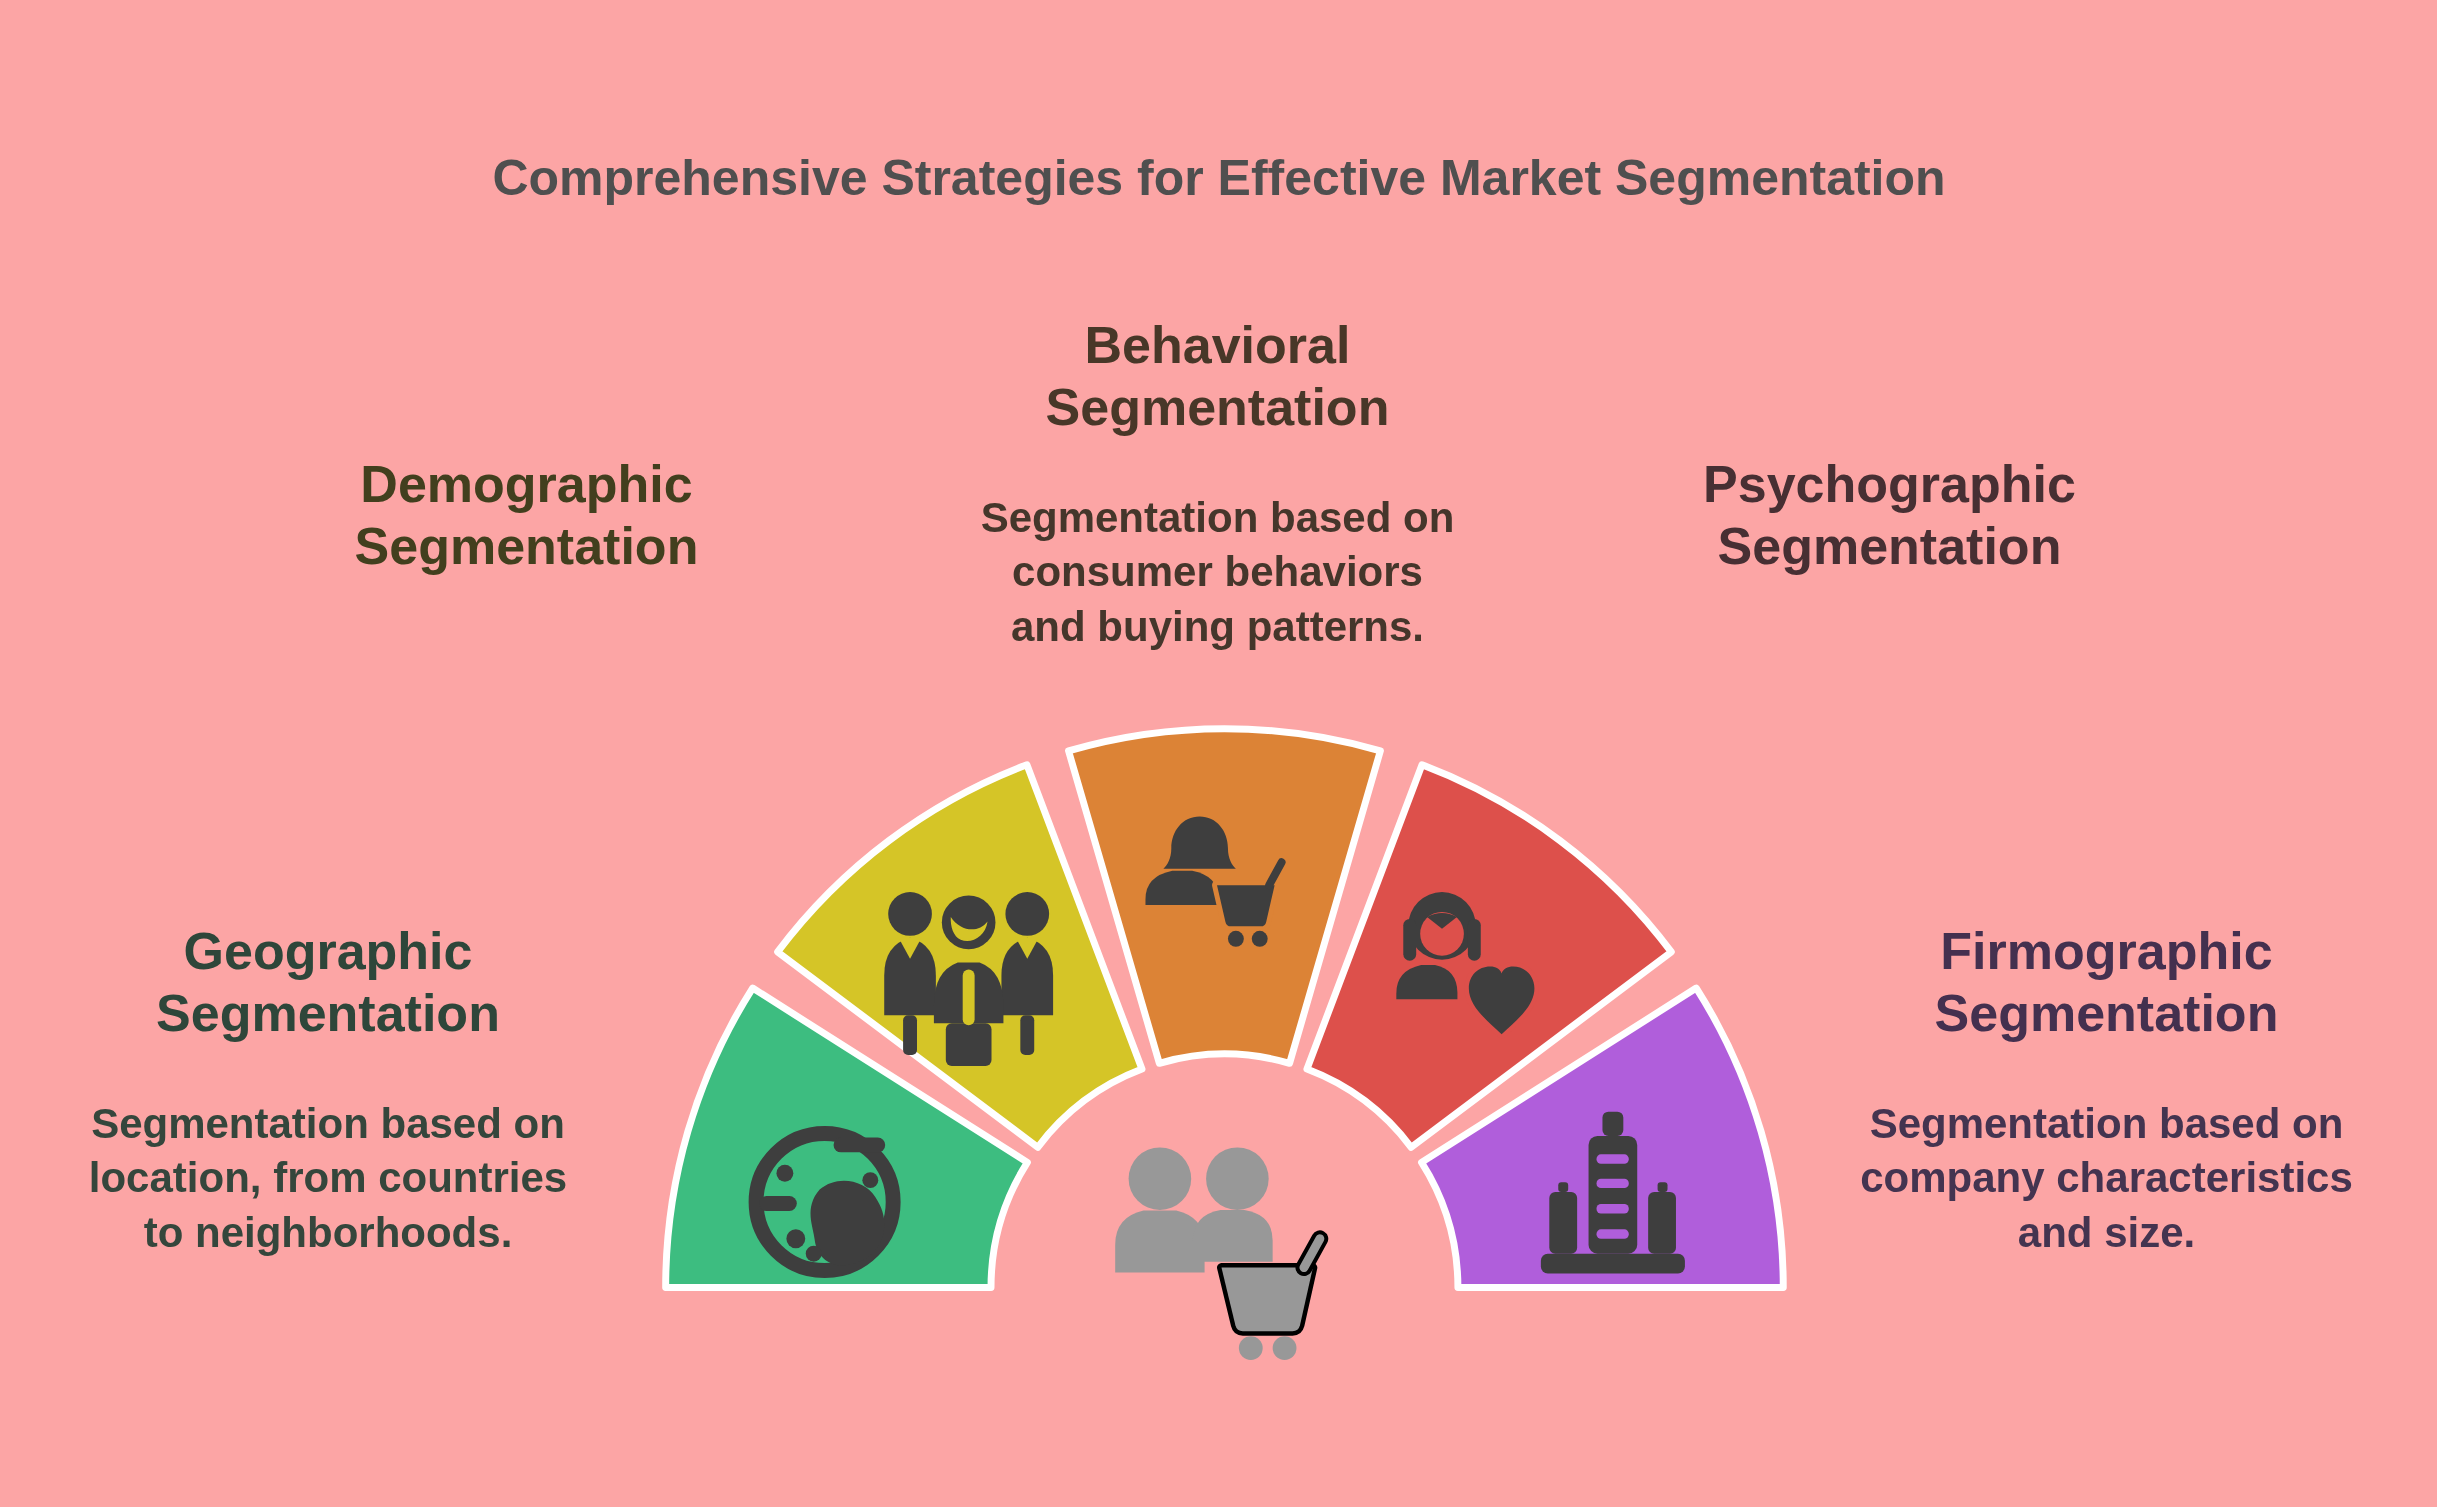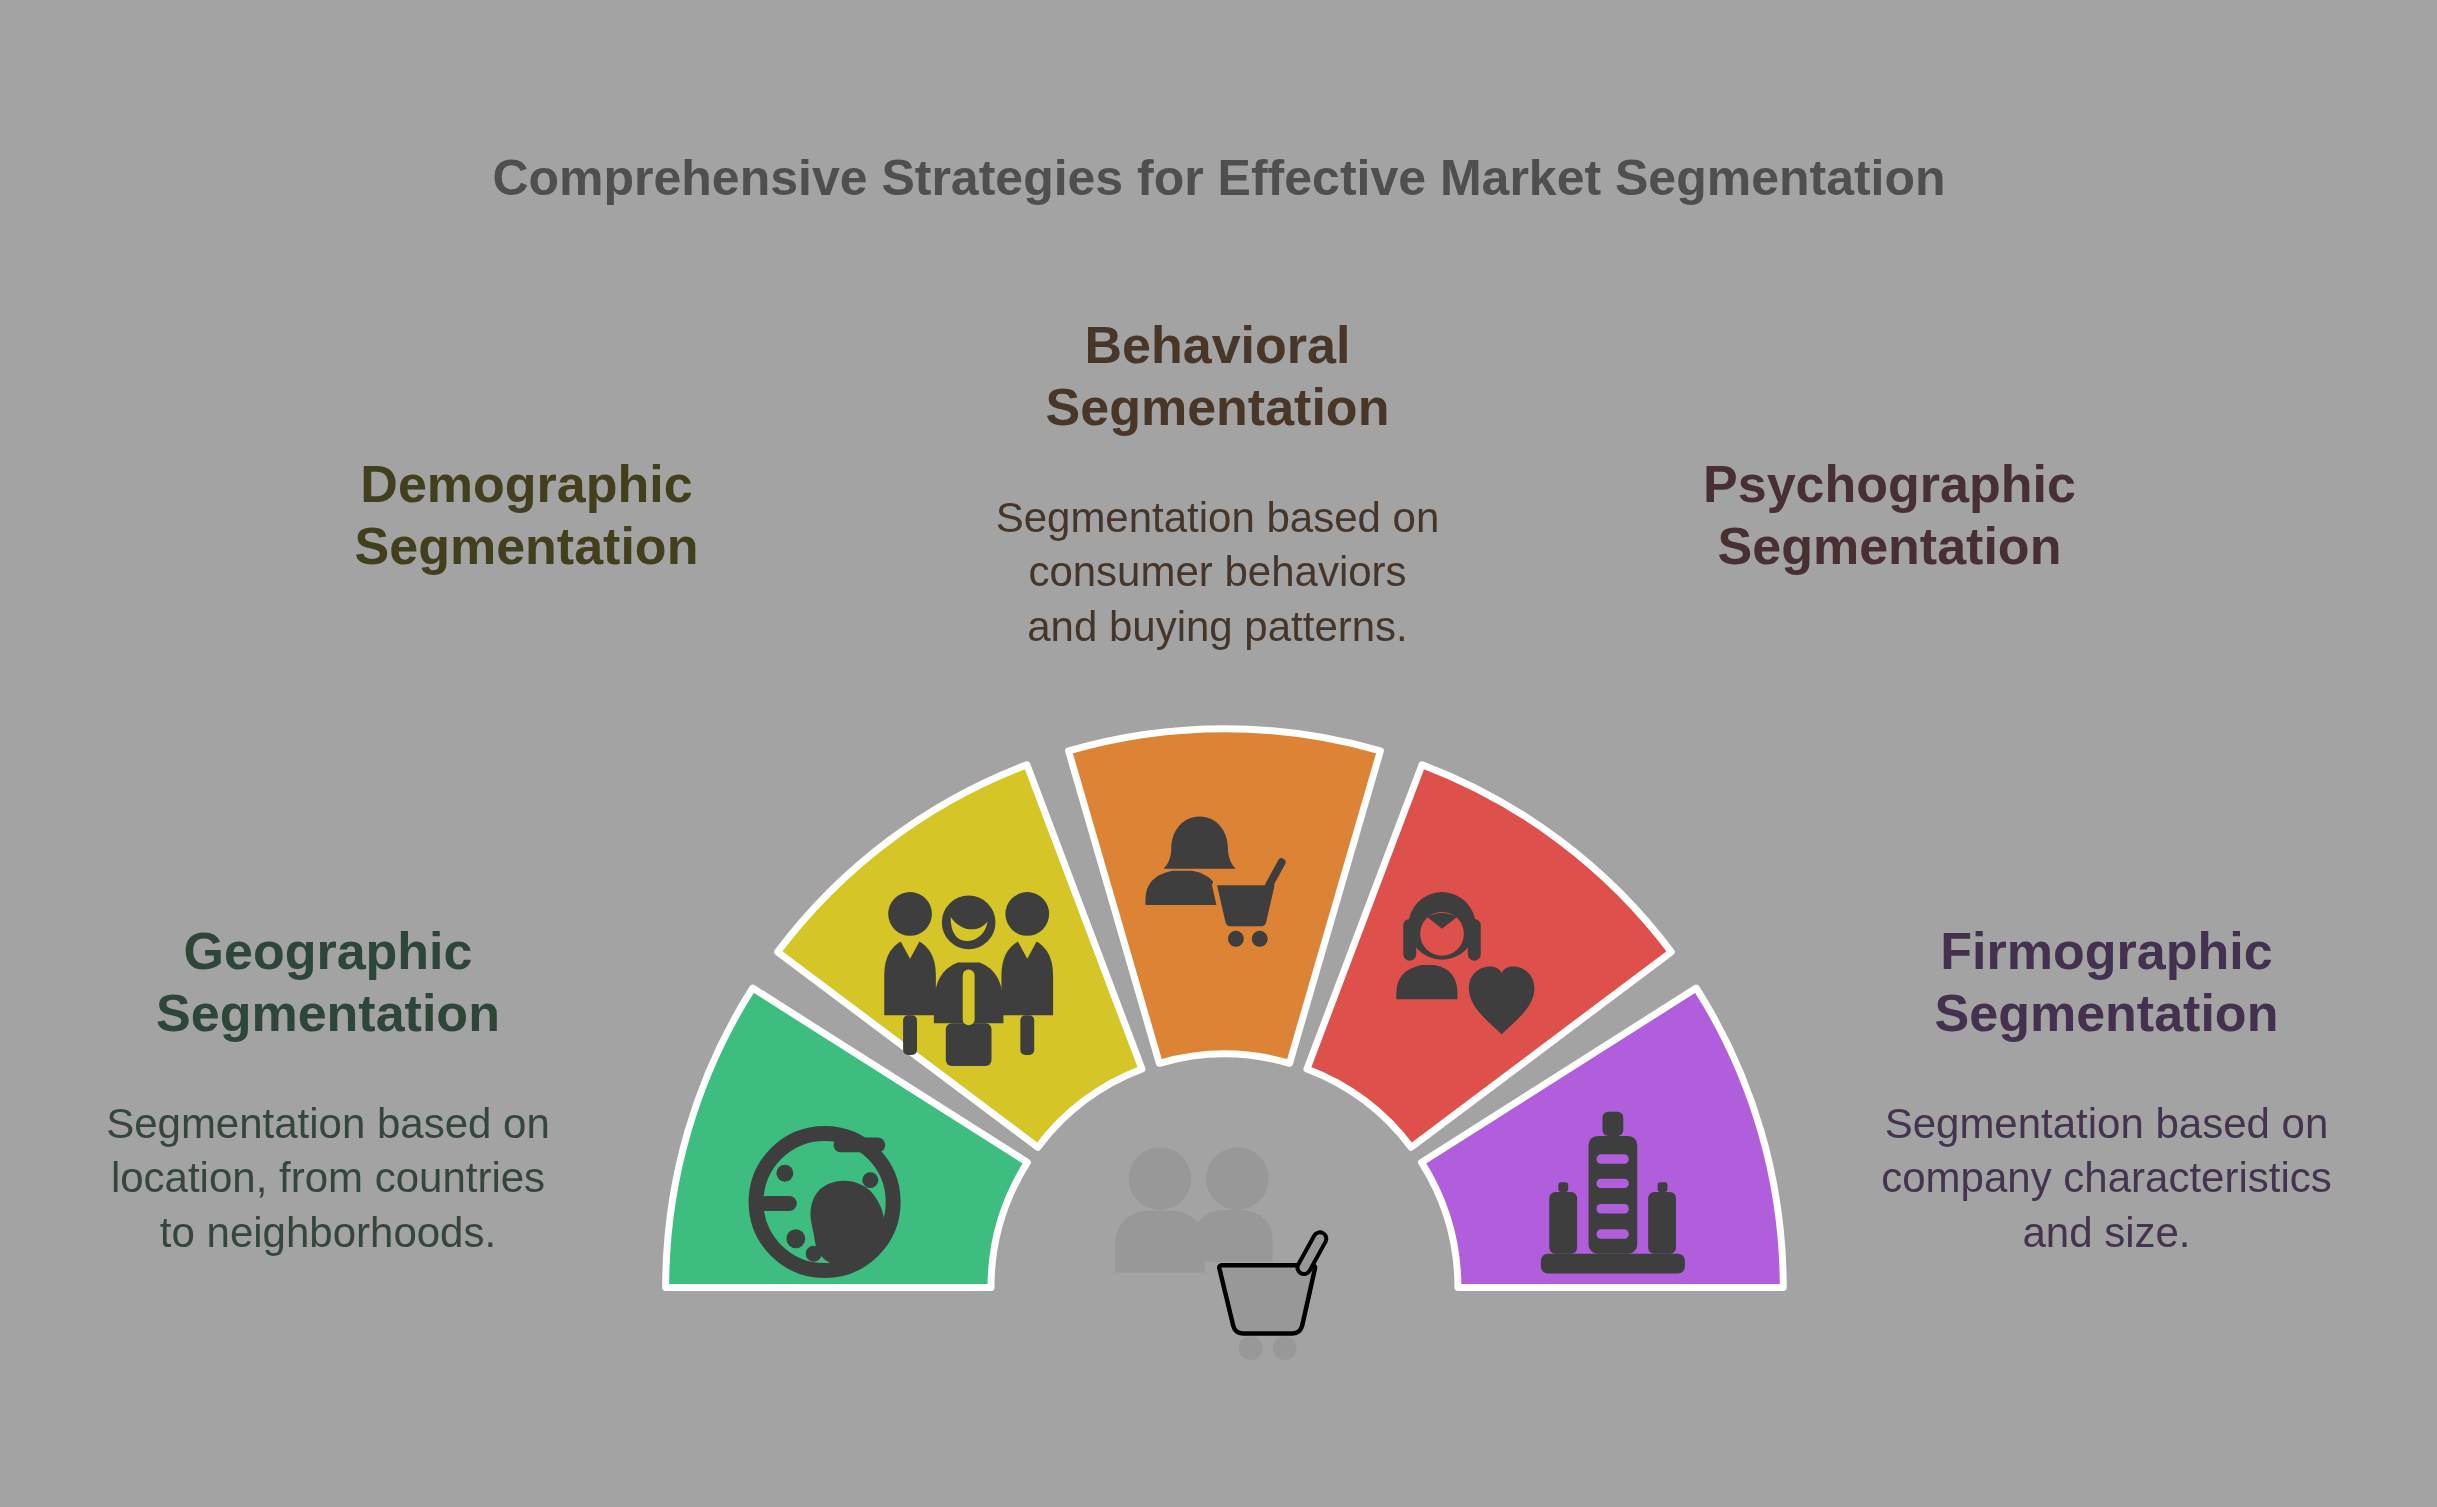--- a/index.html
+++ b/index.html
@@ -1,35 +1,35 @@
 <!DOCTYPE html>
 <html style="font-size:8px"><head>
 <meta charset="utf-8">
 <style>
   html,body{margin:0;padding:0;background:#000;}
   #canvas{
     position:relative;
     width:2438px;height:1508px;
-    background:#a3a3a3;
+    background:#fca5a5;
     overflow:hidden;
     font-family:"Liberation Sans", sans-serif;
   }
   .title{
     position:absolute;left:0;top:149px;width:100%;
     text-align:center;
     font-size:50px;font-weight:bold;
     letter-spacing:0px;
   }
   .block{position:absolute;text-align:center;}
   .block .heading{
     font-size:52px;font-weight:bold;line-height:1.2;
     white-space:pre-line;margin:16px;
   }
   .block .body{
-    font-size:42px;font-weight:normal;line-height:1.3;
+    font-size:42px;font-weight:bold;line-height:1.3;
     white-space:pre-line;margin:52px 0 0 0;
   }
   #b-demo{left:179px;top:437px;width:695px;}
   #b-beh {left:870px;top:298px;width:695px;}
   #b-psy {left:1542px;top:437px;width:695px;}
   #b-geo {left:0px;top:904px;width:656px;}
   #b-firm{left:1759px;top:904px;width:695px;}
   #gauge{position:absolute;left:0;top:0;width:2438px;height:1508px;}
 </style>
 </head>

